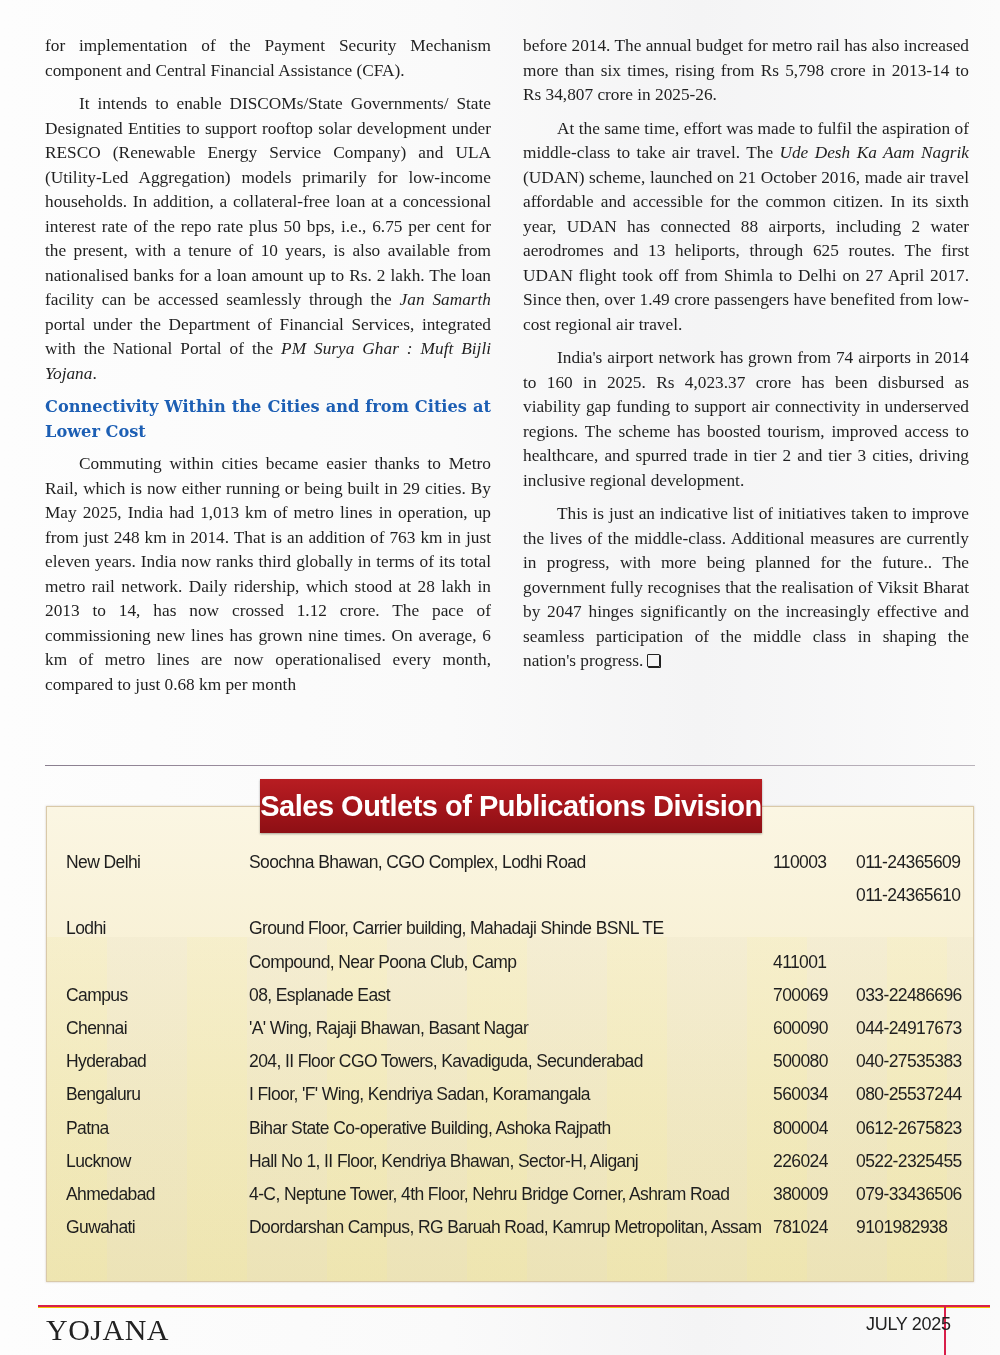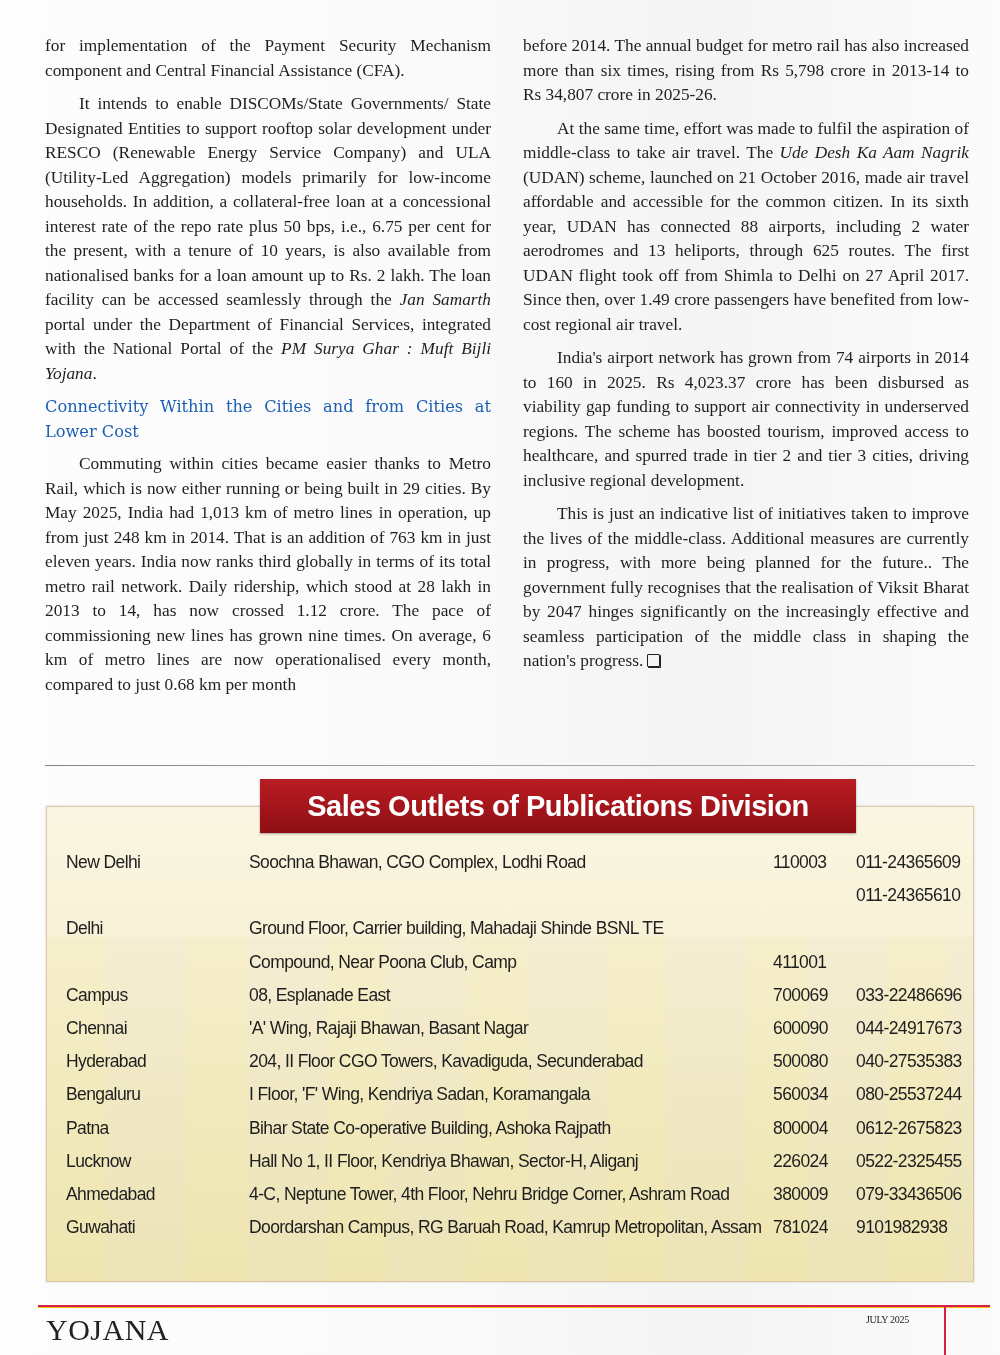--- a/index.html
+++ b/index.html
@@ -8,50 +8,50 @@
     .page { position:absolute; left:0; top:0; width:1000px; height:1355px;
       background: linear-gradient(90deg,#fdfdfd 0%,#fafafa 45%,#f4f4f5 70%,#fbfbfb 100%); }
     .col { position:absolute; top:34px; width:446px; font-family:"Liberation Serif","DejaVu Serif",serif;
       font-size:17.3px; line-height:24.5px; text-align:justify; color:#1f1f1f; }
     .col.left { left:45px; }
     .col.right { left:523px; }
     .col p { margin:0 0 9px 0; }
     .col p.indent { text-indent:34px; }
     .col p.cont { text-indent:0; }
     .col em { font-style:italic; }
-    .subhead { color:#1d5fb4; font-weight:normal; font-family:"DejaVu Serif",serif; font-size:16.2px;
+    .subhead { color:#1d5fb4; font-weight:bold; font-family:"DejaVu Serif",serif; font-size:16.2px;
       line-height:24.5px; margin:4px 0 8px 0; text-align:justify; }
     .divider { position:absolute; left:45px; top:765px; width:930px; height:1px;
       background:linear-gradient(90deg,#8a7f8f,#a898aa 40%,#b9b3bb 100%); }
     .box { position:absolute; left:46px; top:806px; width:926px; height:474px;
       background:linear-gradient(180deg,#fbf6e3 0%,#f8f1d6 30%,#f4ecc7 60%,#efe6b8 100%);
       border:1px solid #d9c9a8; box-shadow:0 0 2px rgba(120,90,60,.3); }
     .box::before { content:""; position:absolute; left:0; right:0; top:130px; bottom:0;
       background: repeating-linear-gradient(90deg, rgba(230,220,120,.12) 0 60px, rgba(210,200,170,.10) 60px 140px);
       pointer-events:none; }
-    .box-title { position:absolute; left:260px; top:779px; width:596px; height:54px;
+    .box-title { position:absolute; left:260px; top:779px; width:502px; height:54px;
       background:linear-gradient(180deg,#b81d22 0%,#a0141a 60%,#8d0f14 100%);
       color:#fff; font-family:"Liberation Sans","DejaVu Sans",sans-serif; font-size:29px; font-weight:bold;
       display:flex; align-items:center; justify-content:center; letter-spacing:-0.5px;
       box-shadow:0 1px 2px rgba(0,0,0,.35); }
     .outlets { position:absolute; left:66px; top:852px; width:910px;
       font-family:"Liberation Sans","DejaVu Sans",sans-serif; font-size:17.5px; color:#1e1e1e;
       letter-spacing:-0.6px; }
     .row { position:relative; height:33.2px; }
     .city { position:absolute; left:0; top:0; width:180px; }
     .addr { position:absolute; left:183px; top:0; width:520px; white-space:nowrap; }
     .pin { position:absolute; left:707px; top:0; width:70px; }
     .phone { position:absolute; left:790px; top:0; width:120px; white-space:nowrap; }
     .footer-line { position:absolute; left:38px; top:1305px; width:952px; height:2px;
       background:#d81f4a; border-bottom:1px solid #f2c400; }
     .footer-vline { position:absolute; left:944px; top:1305px; width:2px; height:50px; background:#d81f4a; }
     .footer-brand { position:absolute; left:46px; top:1313px; font-family:"Liberation Serif","DejaVu Serif",serif;
       font-size:30px; color:#222; letter-spacing:0.5px; }
-    .footer-date { position:absolute; left:866px; top:1314px; font-family:Liberation Serif, serif;
-      font-size:10px; color:#222; letter-spacing:-0.3px; }
+    .footer-date { position:absolute; left:866px; top:1314px; font-family:Liberation Sans, sans-serif;
+      font-size:18px; color:#222; letter-spacing:-0.3px; }
     .footer-page { position:absolute; left:956px; top:1358px; font-family:"Liberation Sans",sans-serif;
       font-size:14px; color:#222; }
     .endmark { display:inline-block; width:11px; height:11px; border:1.6px solid #222;
       border-radius:1px; vertical-align:-1px; margin-left:4px; box-shadow:1px 1px 0 #222; }
   </style>
 </head>
 <body>
 
 <div class="page">
 
@@ -81,21 +81,21 @@
         <span class="pin">110003</span>
         <span class="phone">011-24365609</span>
       </div>
       <div class="row">
         <span class="city"></span>
         <span class="addr"></span>
         <span class="pin"></span>
         <span class="phone">011-24365610</span>
       </div>
       <div class="row">
-        <span class="city">Delhi</span>
+        <span class="city">Lodhi</span>
         <span class="addr">Ground Floor, Carrier building, Mahadaji Shinde BSNL TE</span>
         <span class="pin"></span>
         <span class="phone"></span>
       </div>
       <div class="row">
         <span class="city"></span>
         <span class="addr">Compound, Near Poona Club, Camp</span>
         <span class="pin">411001</span>
         <span class="phone"></span>
       </div>

